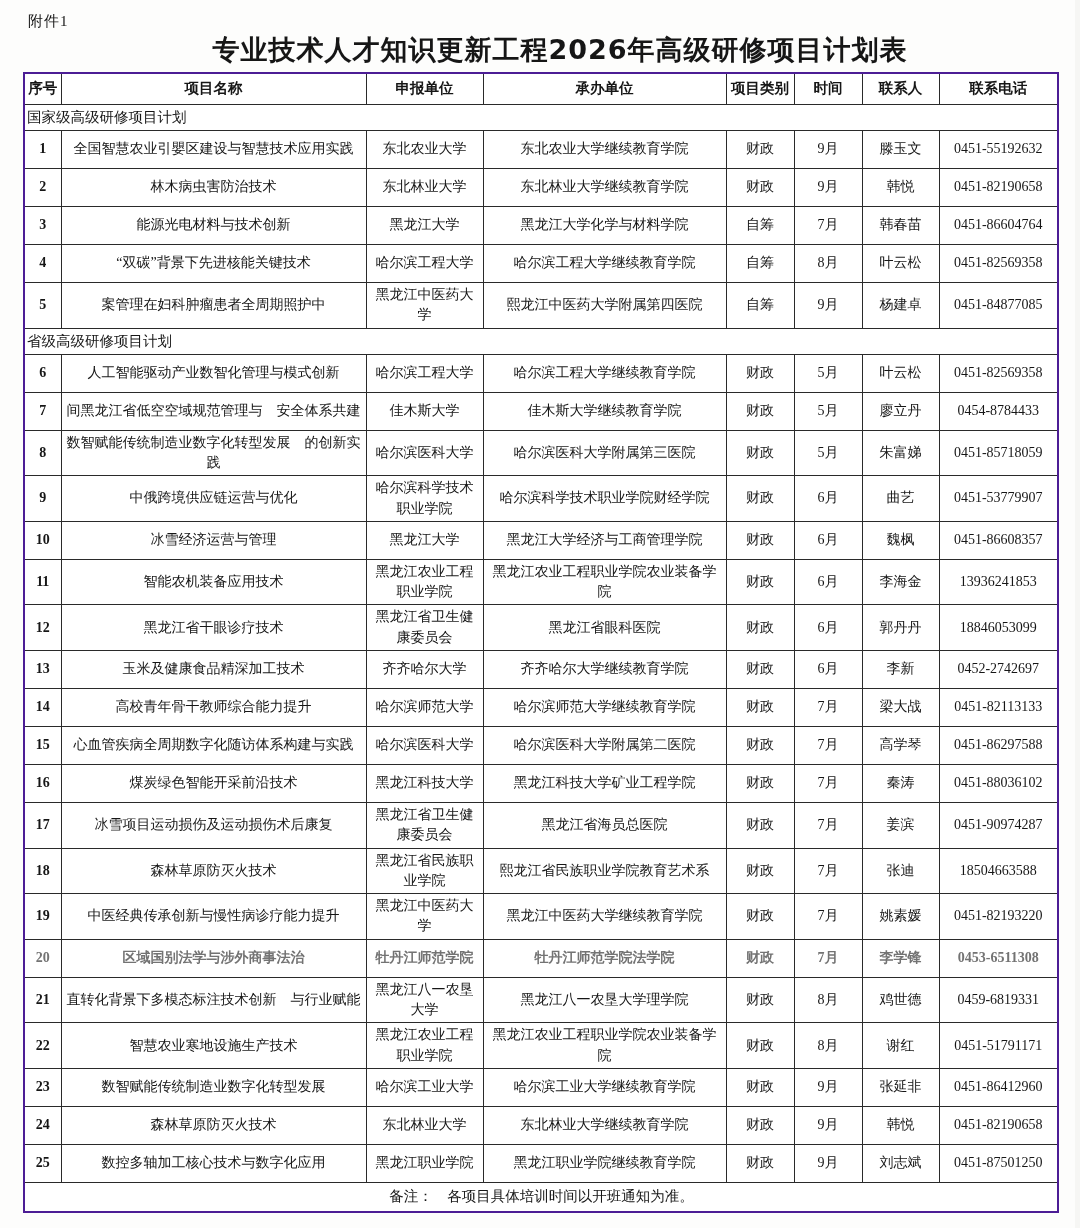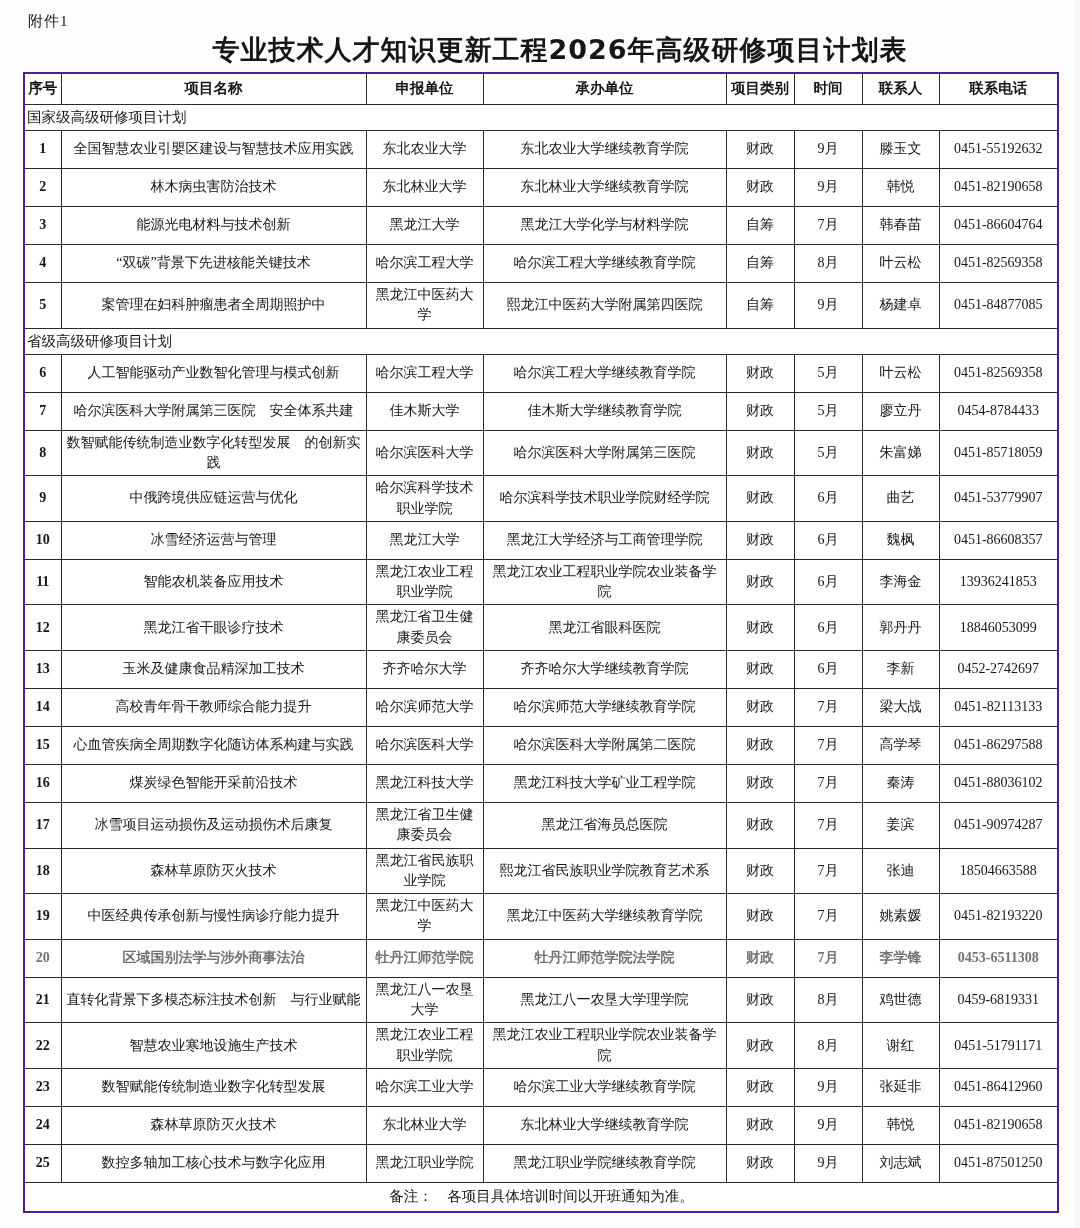--- a/index.html
+++ b/index.html
@@ -155,21 +155,21 @@
           <td class="c-name">人工智能驱动产业数智化管理与模式创新</td>
           <td class="c-applicant">哈尔滨工程大学</td>
           <td class="c-organizer">哈尔滨工程大学继续教育学院</td>
           <td class="c-category">财政</td>
           <td class="c-time">5月</td>
           <td class="c-contact">叶云松</td>
           <td class="c-phone">0451-82569358</td>
         </tr>
         <tr class="data-row">
           <td class="c-no">7</td>
-          <td class="c-name">哈尔滨医科大学附属第三医院　安全体系共建</td>
+          <td class="c-name">间黑龙江省低空空域规范管理与　安全体系共建</td>
           <td class="c-applicant">佳木斯大学</td>
           <td class="c-organizer">佳木斯大学继续教育学院</td>
           <td class="c-category">财政</td>
           <td class="c-time">5月</td>
           <td class="c-contact">廖立丹</td>
           <td class="c-phone">0454-8784433</td>
         </tr>
         <tr class="data-row">
           <td class="c-no">8</td>
           <td class="c-name">数智赋能传统制造业数字化转型发展　的创新实践</td>

